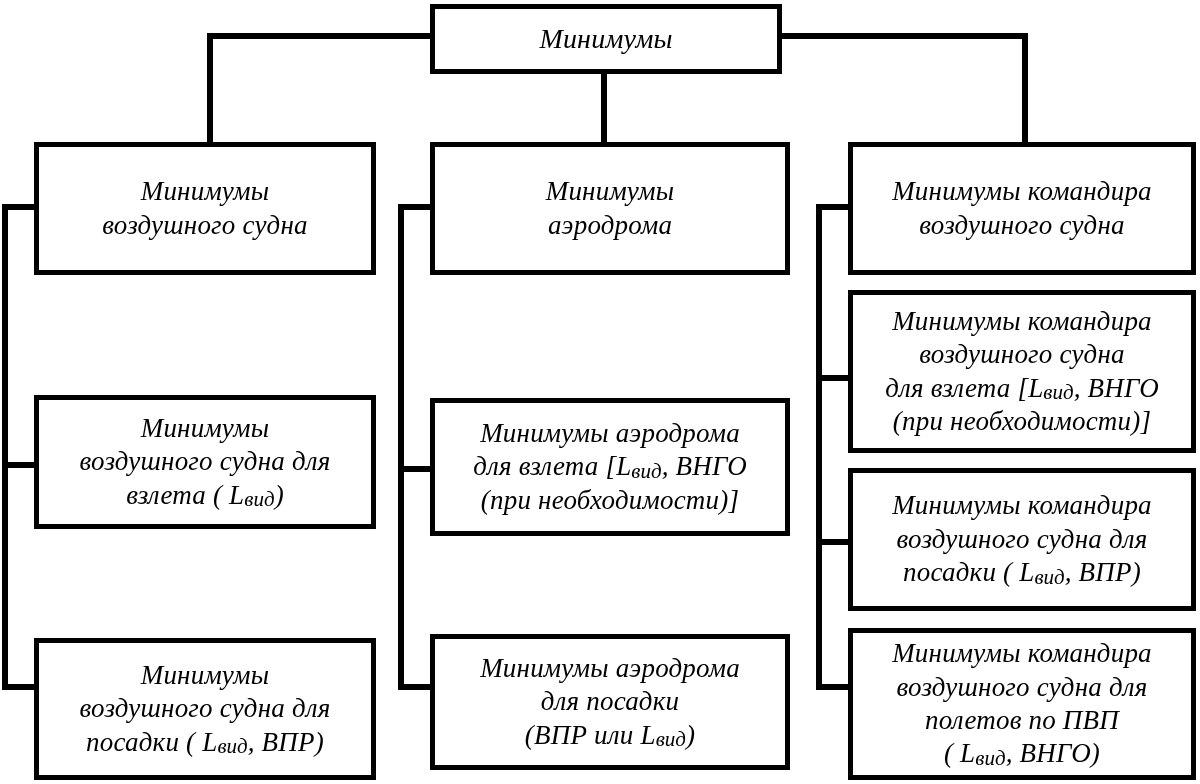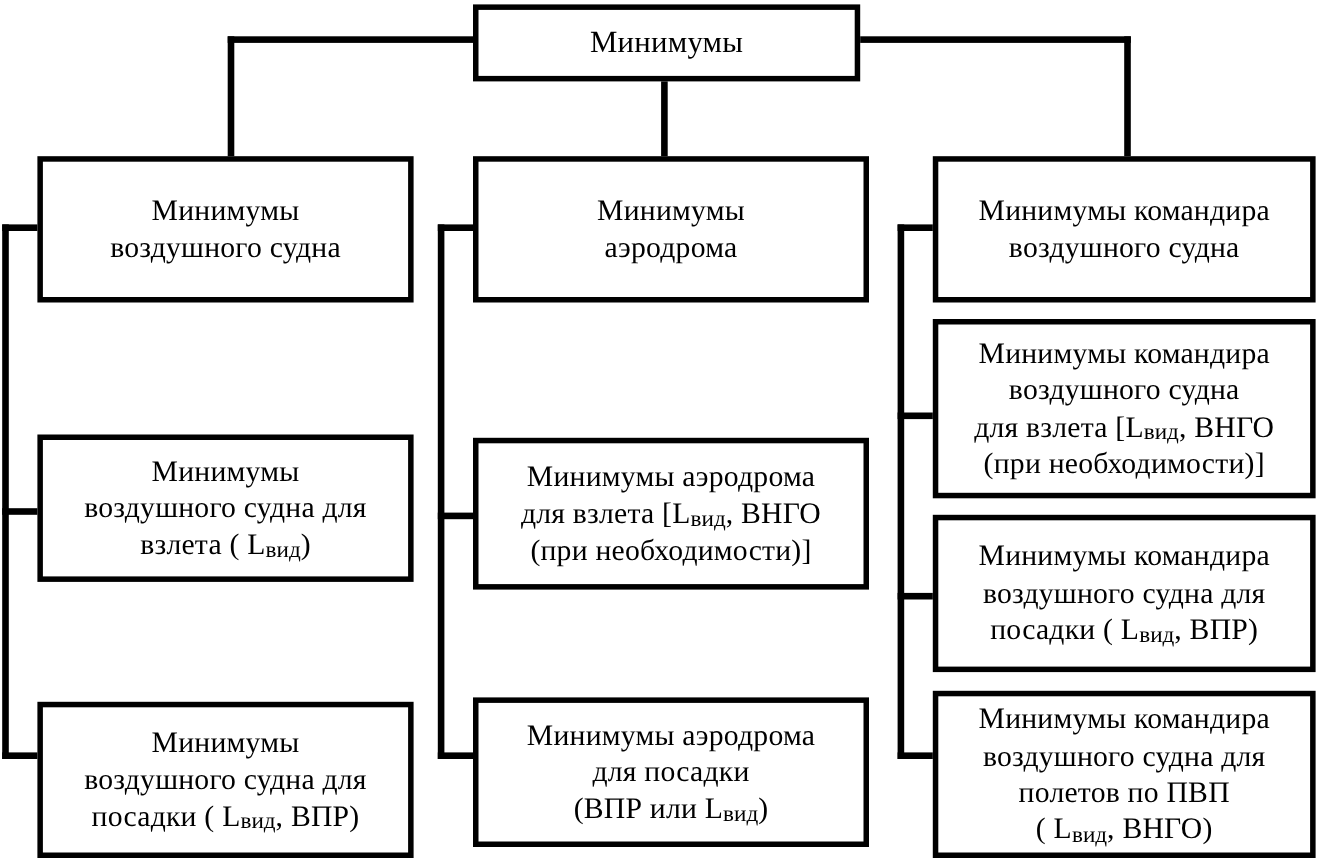--- a/index.html
+++ b/index.html
@@ -30,20 +30,21 @@
     line-height: 1.24;
     font-size: 27px;
     letter-spacing: 0.2px;
     z-index: 3;
   }
   .node .txt {
     display: block;
     width: 100%;
     padding: 0 6px;
     white-space: pre-line;
+    font-style: italic;
   }
   
   .node.root {
     font-size: 28px;
   }
   
   .hline {
     position: absolute;
     background: #000000;
     height: 6px;

